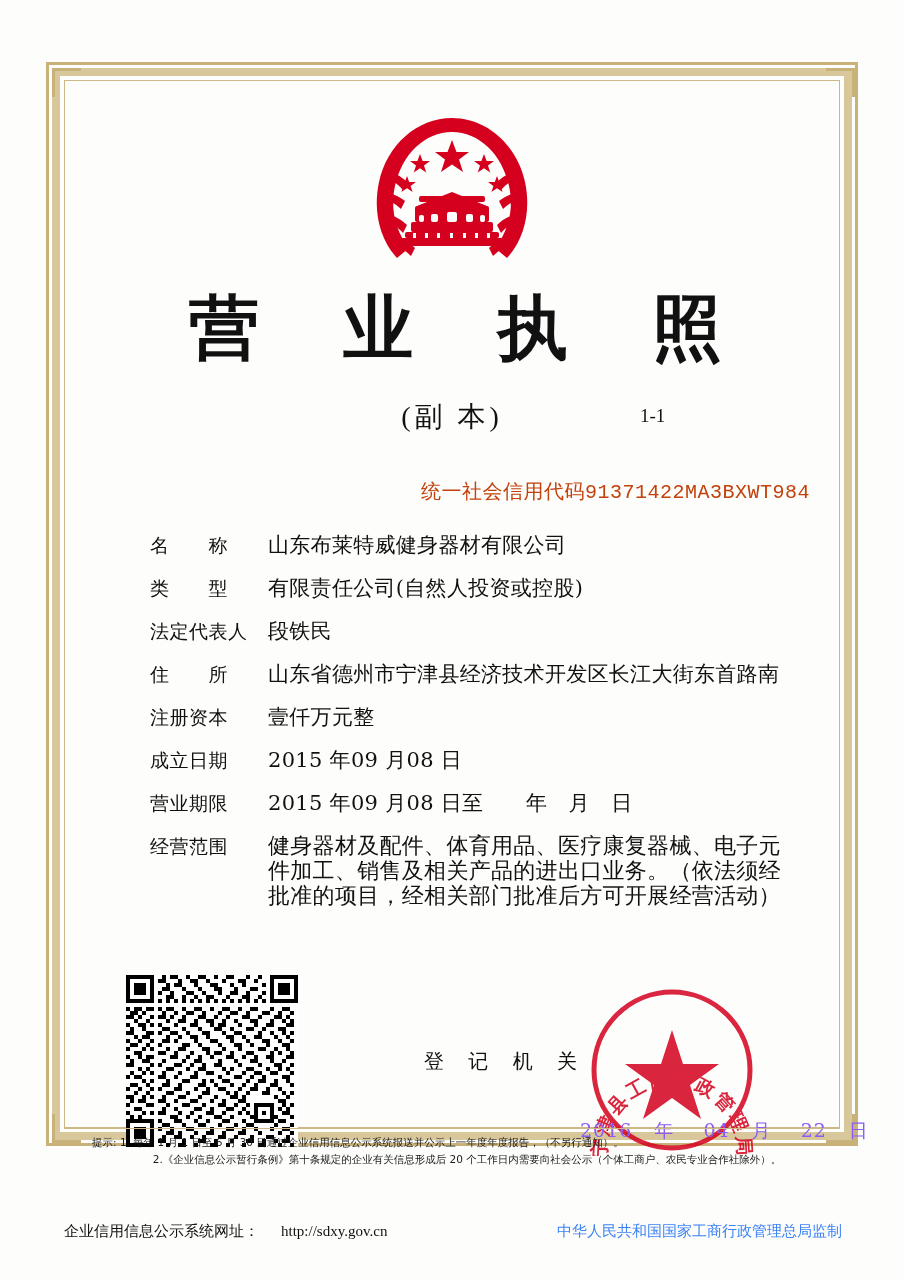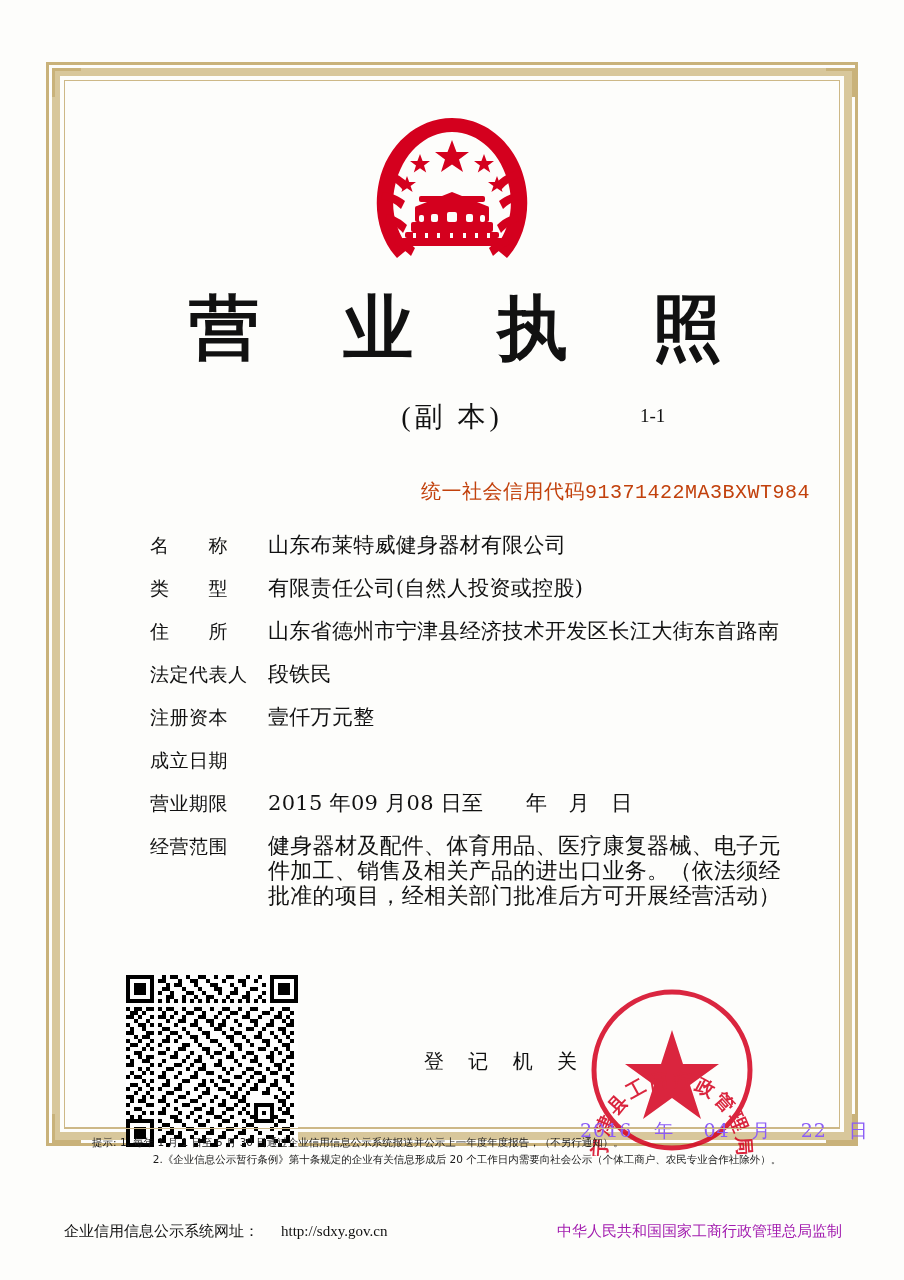--- a/index.html
+++ b/index.html
@@ -227,21 +227,21 @@
   .footer-left .url {
     font-family: "Liberation Serif", serif;
     margin-left: 22px;
   }
   .footer-right {
     position: absolute;
     right: 62px;
     top: 1222px;
     font-family: "DejaVu Serif", serif;
     font-size: 15px;
-    color: #a21caf;
+    color: #3b82f6;
   }
 </style>
 </head>
 <body>
 
 <div class="page">
 
   <div class="frame-mid"></div>
   <div class="frame-inner-mask"></div>
   <div class="frame-outer"></div>
@@ -309,33 +309,34 @@
   <div class="fields">
     <div class="field-row">
       <div class="field-label">名　　称</div>
       <div class="field-value">山东布莱特威健身器材有限公司</div>
     </div>
     <div class="field-row">
       <div class="field-label">类　　型</div>
       <div class="field-value">有限责任公司(自然人投资或控股)</div>
     </div>
     <div class="field-row">
+      <div class="field-label">法定代表人</div>
+      <div class="field-value">段铁民</div>
+    </div>
+    <div class="field-row">
       <div class="field-label">住　　所</div>
       <div class="field-value">山东省德州市宁津县经济技术开发区长江大街东首路南</div>
-    </div>
-    <div class="field-row">
-      <div class="field-label">法定代表人</div>
-      <div class="field-value">段铁民</div>
     </div>
     <div class="field-row">
       <div class="field-label">注册资本</div>
       <div class="field-value">壹仟万元整</div>
     </div>
     <div class="field-row">
       <div class="field-label">成立日期</div>
+      <div class="field-value">2015 年09 月08 日</div>
     </div>
     <div class="field-row">
       <div class="field-label">营业期限</div>
       <div class="field-value">2015 年09 月08 日至　　年　月　日</div>
     </div>
     <div class="field-row">
       <div class="field-label">经营范围</div>
       <div class="field-value small">健身器材及配件、体育用品、医疗康复器械、电子元件加工、销售及相关产品的进出口业务。（依法须经批准的项目，经相关部门批准后方可开展经营活动）</div>
     </div>
   </div>

